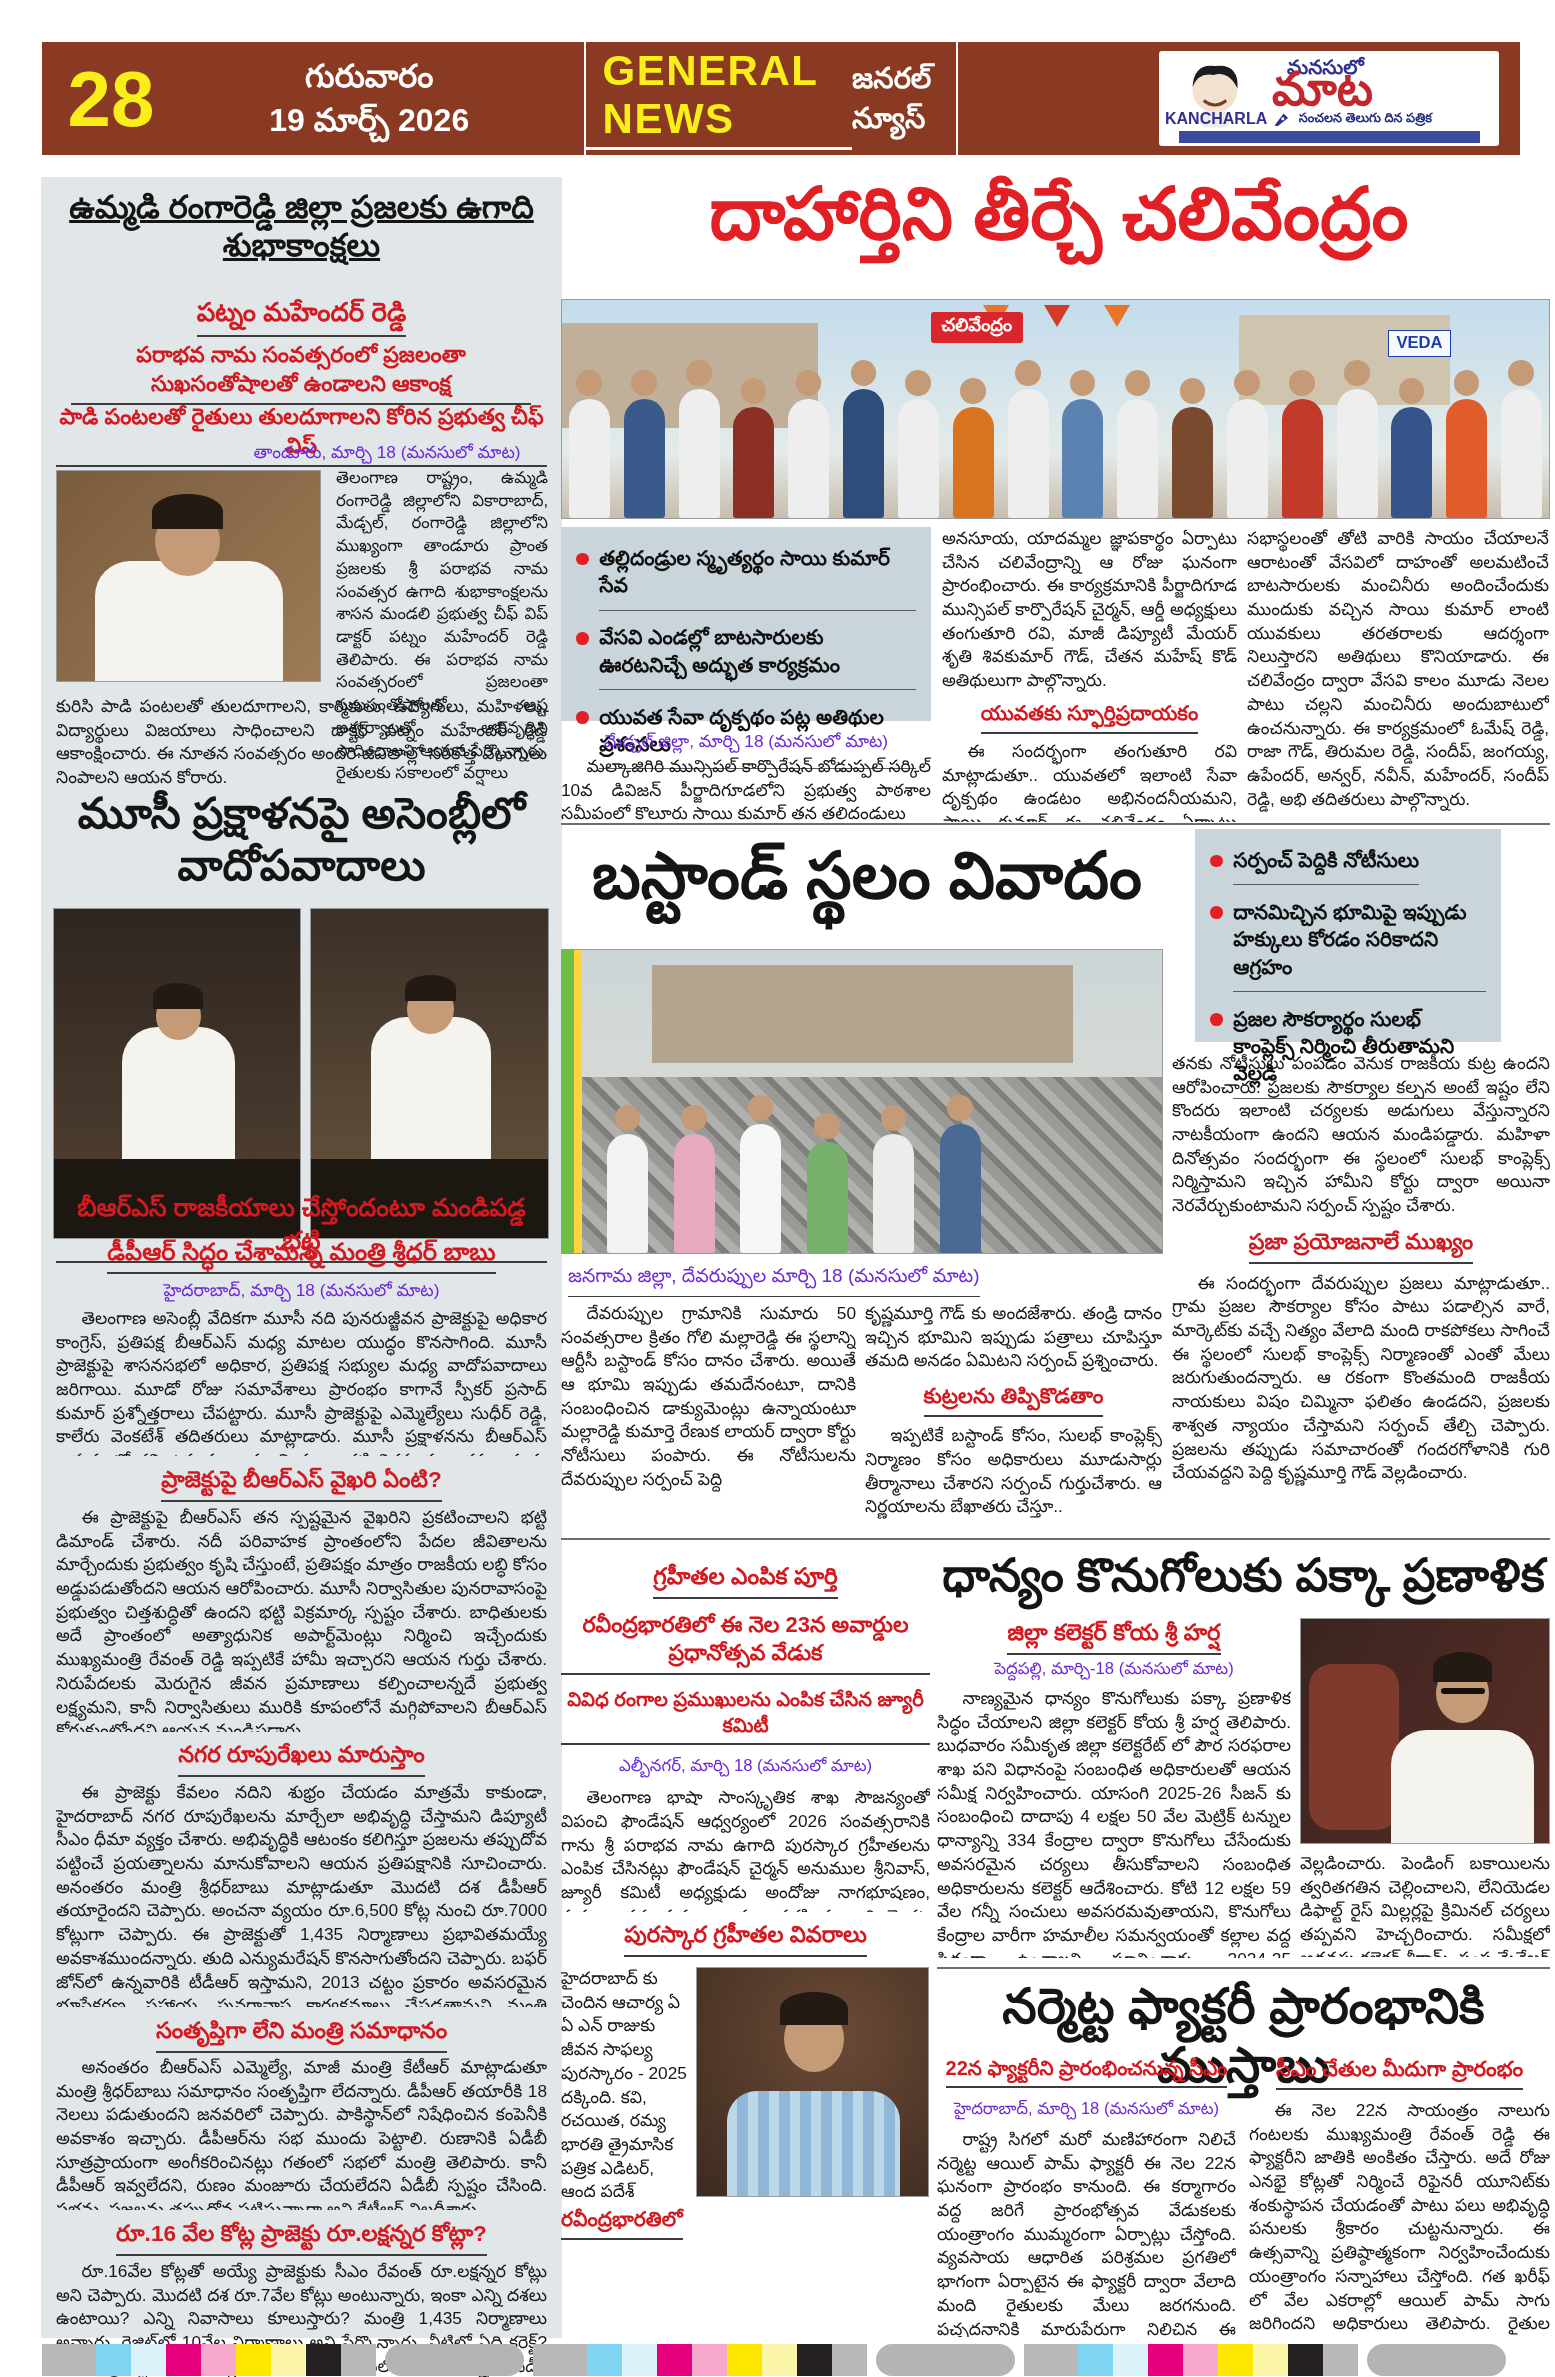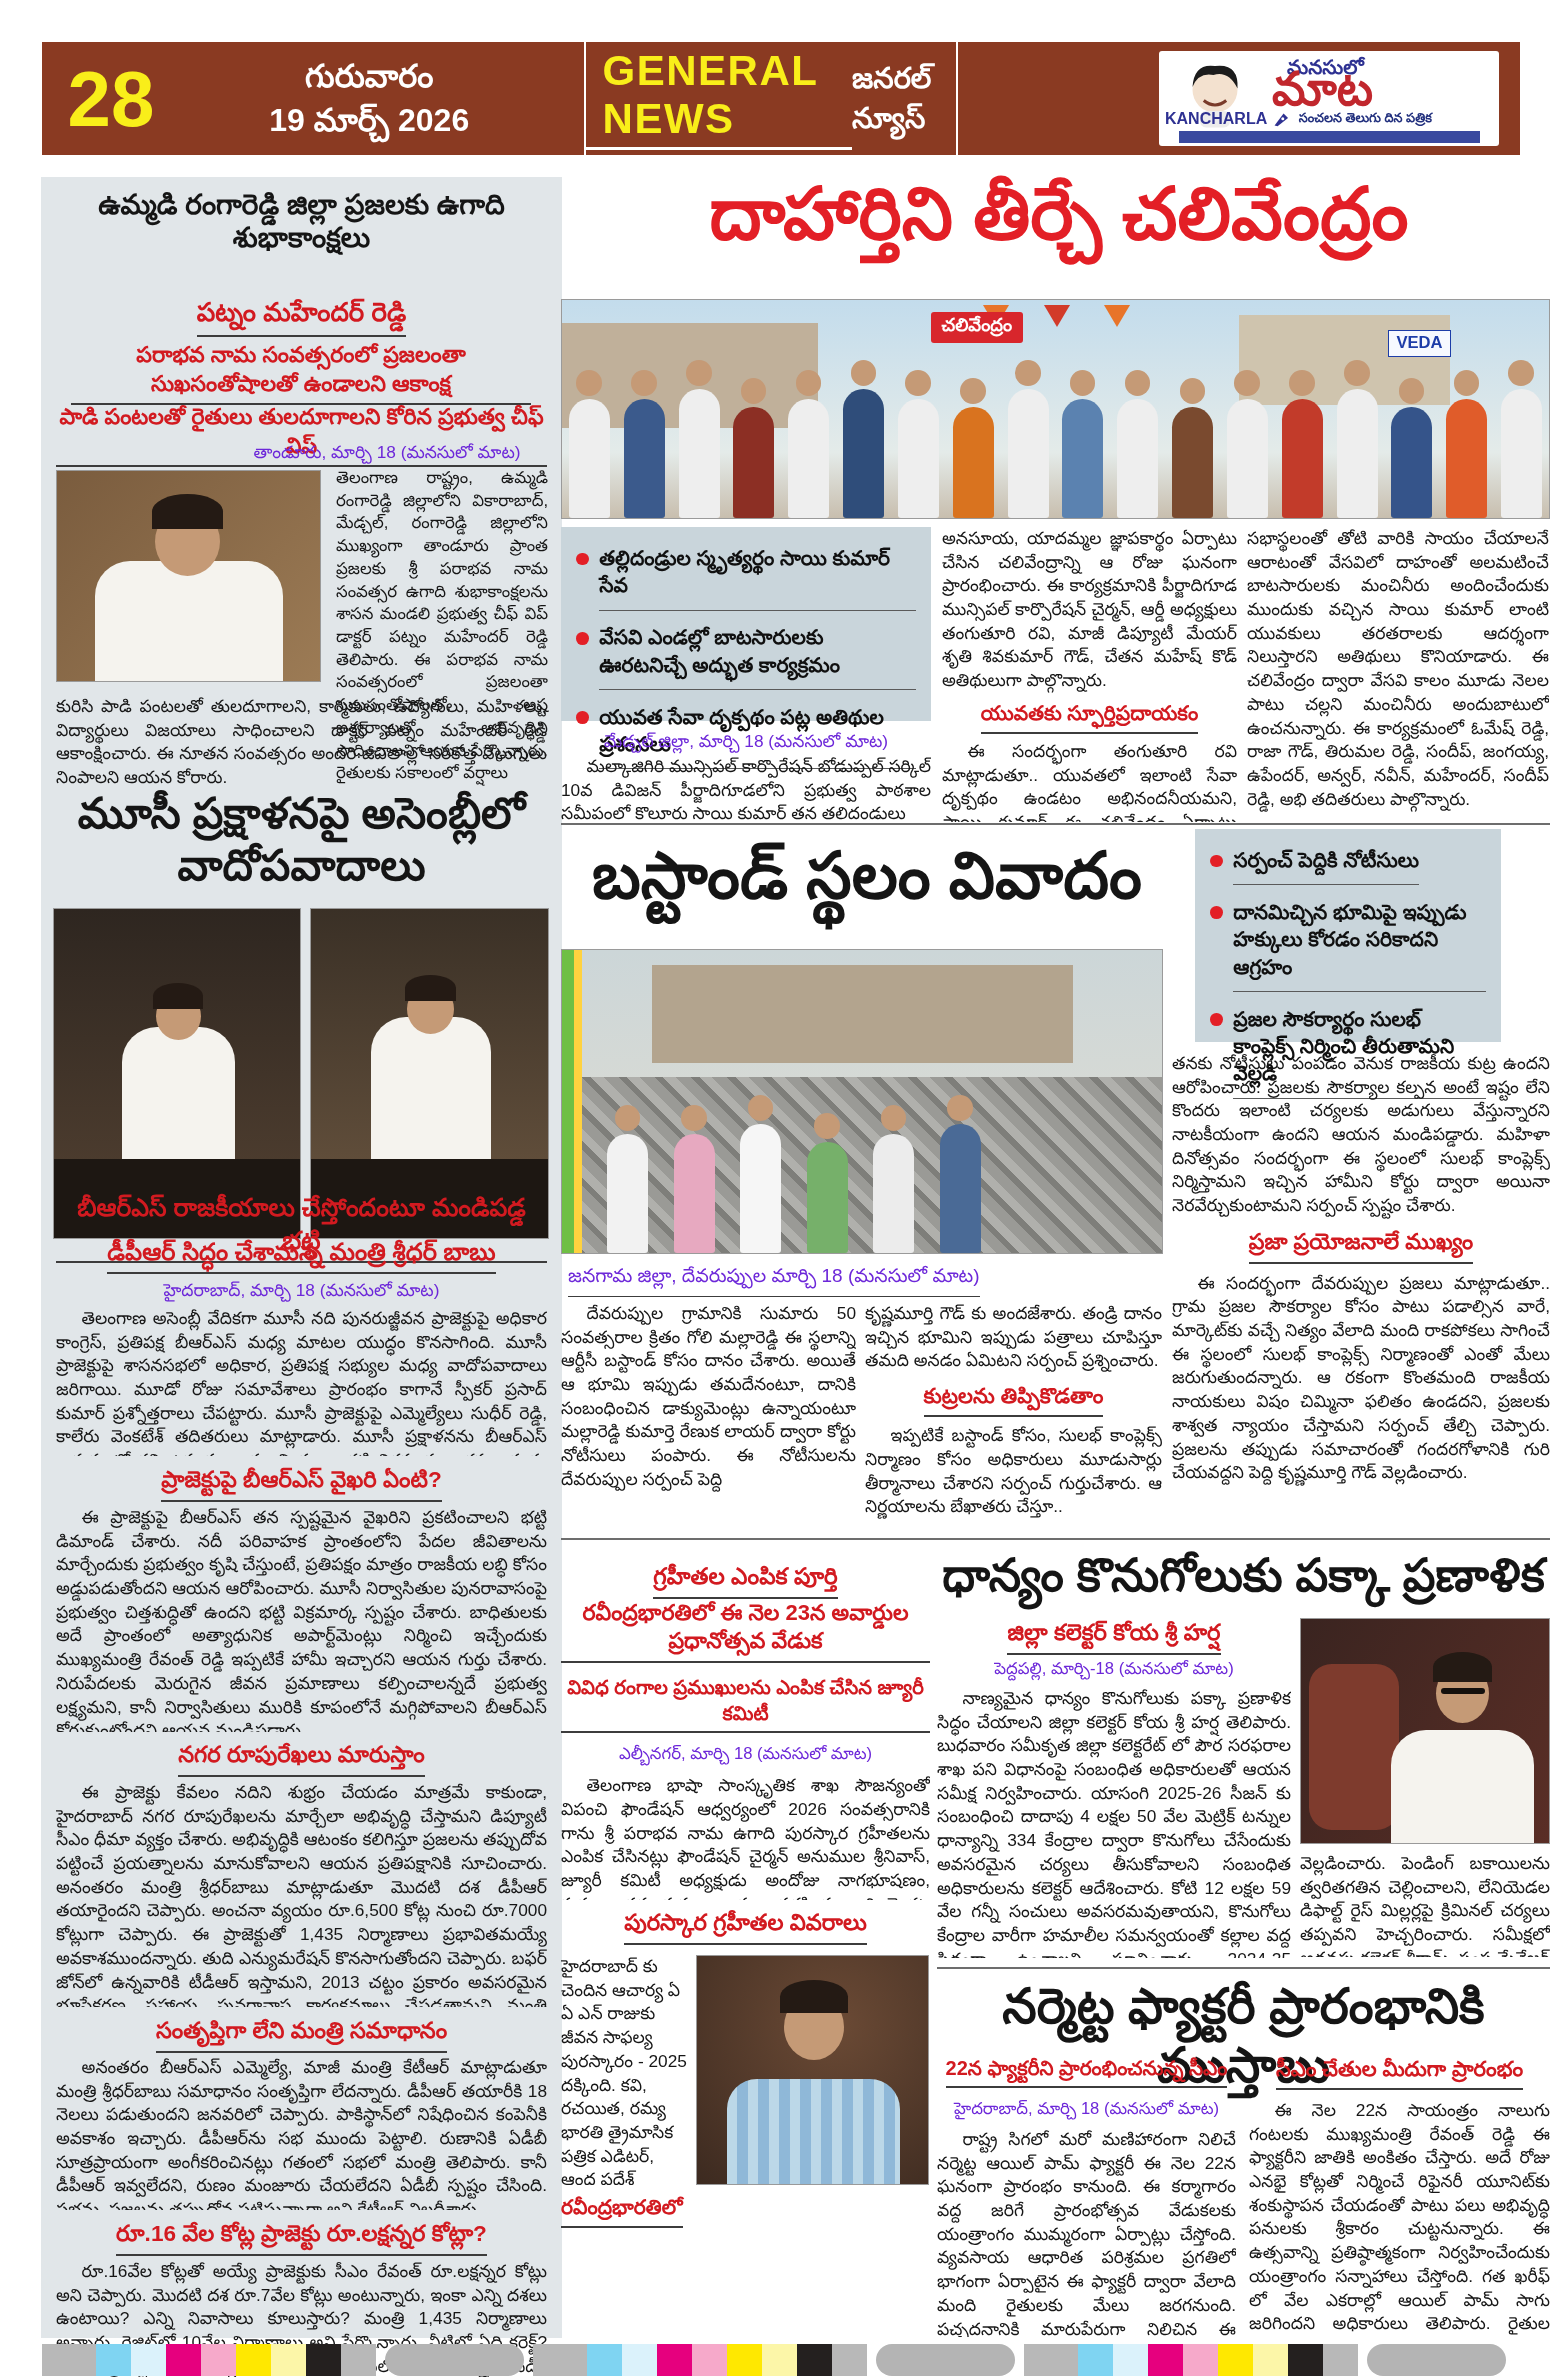--- a/index.html
+++ b/index.html
@@ -110,21 +110,21 @@
             </svg>
           <span class="logo-tag">సంచలన తెలుగు దిన పత్రిక</span>
         </div>
         <div class="logo-bar"></div>
       </div>
     </div>
   </div>
 
   <div class="left-panel">
 
-    <div class="abs blk-head" style="left:15px;top:10.5px;width:491px;font-size:28px;">ఉమ్మడి రంగారెడ్డి జిల్లా ప్రజలకు ఉగాది శుభాకాంక్షలు</div>
+    <div class="abs blk-head" style="left:15px;top:10.5px;width:491px;font-size:32px;text-decoration:underline;">ఉమ్మడి రంగారెడ్డి జిల్లా ప్రజలకు ఉగాది శుభాకాంక్షలు</div>
     <div class="abs subhead" style="left:15px;top:119px;width:491px;font-size:26px;"><span class="ul-dark">పట్నం మహేందర్ రెడ్డి</span></div>
     <div class="abs subhead" style="left:30px;top:164px;width:460px;font-size:22px;"><span class="ul-dark">పరాభవ నామ సంవత్సరంలో ప్రజలంతా సుఖసంతోషాలతో ఉండాలని ఆకాంక్ష</span></div>
     <div class="abs subhead" style="left:15px;top:226px;width:491px;font-size:22px;"><span class="ul-dark">పాడి పంటలతో రైతులు తులదూగాలని కోరిన ప్రభుత్వ చీఫ్ విప్</span></div>
     <div class="abs dateline" style="left:188px;top:265px;width:316px;">తాండూరు, మార్చి 18 (మనసులో మాట)</div>
 
     <div class="photo" style="left:15px;top:293px;width:265px;height:212px;">
       <div class="portrait-bg"></div>
       <div class="fig-shirt" style="left:38px;bottom:0;width:188px;height:120px;"></div>
       <div class="fig-head" style="left:98px;top:36px;width:65px;height:69px;"></div>
       <div class="fig-hair" style="left:95px;top:22.6px;width:71px;height:35px;"></div>
@@ -269,21 +269,21 @@
   <div class="abs" style="left:1172px;top:1052px;width:378px;height:479px;overflow:hidden;">
     <div class="body-txt noind">తనకు నోటీసులు పంపడం వెనుక రాజకీయ కుట్ర ఉందని ఆరోపించారు. ప్రజలకు సౌకర్యాల కల్పన అంటే ఇష్టం లేని కొందరు ఇలాంటి చర్యలకు అడుగులు వేస్తున్నారని నాటకీయంగా ఉందని ఆయన మండిపడ్డారు. మహిళా దినోత్సవం సందర్భంగా ఈ స్థలంలో సులభ్ కాంప్లెక్స్ నిర్మిస్తామని ఇచ్చిన హామీని కోర్టు ద్వారా అయినా నెరవేర్చుకుంటామని సర్పంచ్ స్పష్టం చేశారు.</div>
     <div class="subhead" style="font-size:22px;margin:10.5px 0 7.5px;"><span class="ul-dark">ప్రజా ప్రయోజనాలే ముఖ్యం</span></div>
     <div class="body-txt">ఈ సందర్భంగా దేవరుప్పుల ప్రజలు మాట్లాడుతూ.. గ్రామ ప్రజల సౌకర్యాల కోసం పాటు పడాల్సిన వారే, మార్కెట్‌కు వచ్చే నిత్యం వేలాది మంది రాకపోకలు సాగించే ఈ స్థలంలో సులభ్ కాంప్లెక్స్ నిర్మాణంతో ఎంతో మేలు జరుగుతుందన్నారు. ఆ రకంగా కొంతమంది రాజకీయ నాయకులు విషం చిమ్మినా ఫలితం ఉండదని, ప్రజలకు శాశ్వత న్యాయం చేస్తామని సర్పంచ్ తేల్చి చెప్పారు. ప్రజలను తప్పుడు సమాచారంతో గందరగోళానికి గురి చేయవద్దని పెద్ది కృష్ణమూర్తి గౌడ్ వెల్లడించారు.</div>
   </div>
 
   <div class="hr" style="left:561px;top:1538px;width:989px;"></div>
 
   <div class="abs" style="left:561px;top:1548px;width:369px;height:788px;">
     <div class="subhead" style="font-size:23px;margin-top:13.5px;"><span class="ul-dark">గ్రహీతల ఎంపిక పూర్తి</span></div>
-    <div class="subhead" style="font-size:22px;"><span class="ul-dark">రవీంద్రభారతిలో ఈ నెల 23న అవార్డుల ప్రధానోత్సవ వేడుక</span></div>
+    <div class="subhead" style="font-size:22px;margin-top:12px;"><span class="ul-dark">రవీంద్రభారతిలో ఈ నెల 23న అవార్డుల ప్రధానోత్సవ వేడుక</span></div>
     <div class="subhead" style="font-size:19.6px;margin-top:12px;"><span class="ul-dark">వివిధ రంగాల ప్రముఖులను ఎంపిక చేసిన జ్యూరీ కమిటీ</span></div>
     <div class="dateline" style="font-size:16.6px;margin-top:10.5px;">ఎల్బీనగర్, మార్చి 18 (మనసులో మాట)</div>
     <div class="body-txt" style="margin-top:7.5px;height:126px;overflow:hidden;">తెలంగాణ భాషా సాంస్కృతిక శాఖ సౌజన్యంతో విపంచి ఫౌండేషన్ ఆధ్వర్యంలో 2026 సంవత్సరానికి గాను శ్రీ పరాభవ నామ ఉగాది పురస్కార గ్రహీతలను ఎంపిక చేసినట్లు ఫౌండేషన్ చైర్మన్ అనుముల శ్రీనివాస్, జ్యూరీ కమిటీ అధ్యక్షుడు అందోజు నాగభూషణం, సభ్యులు గడ్డం సత్యనారాయణ, నరసింహ చారి, వెంకట చారి తెలిపారు.</div>
     <div class="subhead" style="font-size:22.6px;margin-top:7.5px;"><span class="ul-dark">పురస్కార గ్రహీతల వివరాలు</span></div>
     <div style="position:relative;margin-top:10.5px;height:230px;">
       <div class="body-txt noind" style="position:absolute;left:0;top:0;width:126px;height:230px;overflow:hidden;text-align:left;">హైదరాబాద్ కు చెందిన ఆచార్య ఏ ఏ ఎన్ రాజుకు జీవన సాఫల్య పురస్కారం - 2025 దక్కింది. కవి, రచయిత, రమ్య భారతి త్రైమాసిక పత్రిక ఎడిటర్, ఆంధ్ర ప్రదేశ్</div>
       <div class="photo" style="left:135px;top:0;width:233px;height:230px;">
         <div class="portrait-bg" style="background:radial-gradient(circle at 60% 30%,#6b4a35,#3c2a20);"></div>
         <div class="check-shirt" style="left:30px;bottom:0;width:173px;height:105px;"></div>
         <div class="fig-head" style="left:87px;top:38px;width:60px;height:66px;"></div>

